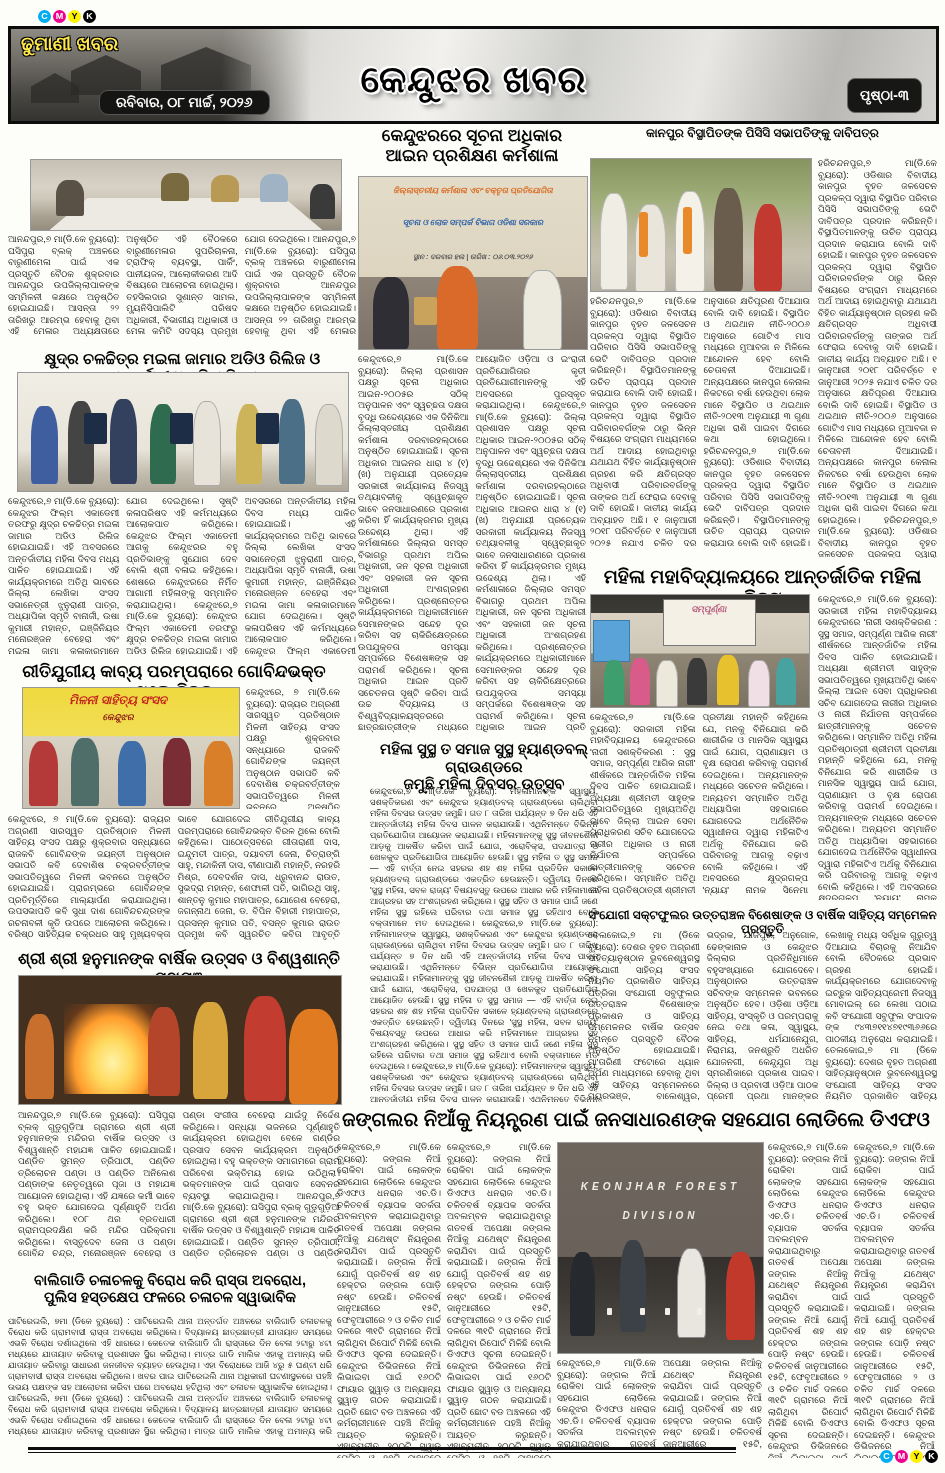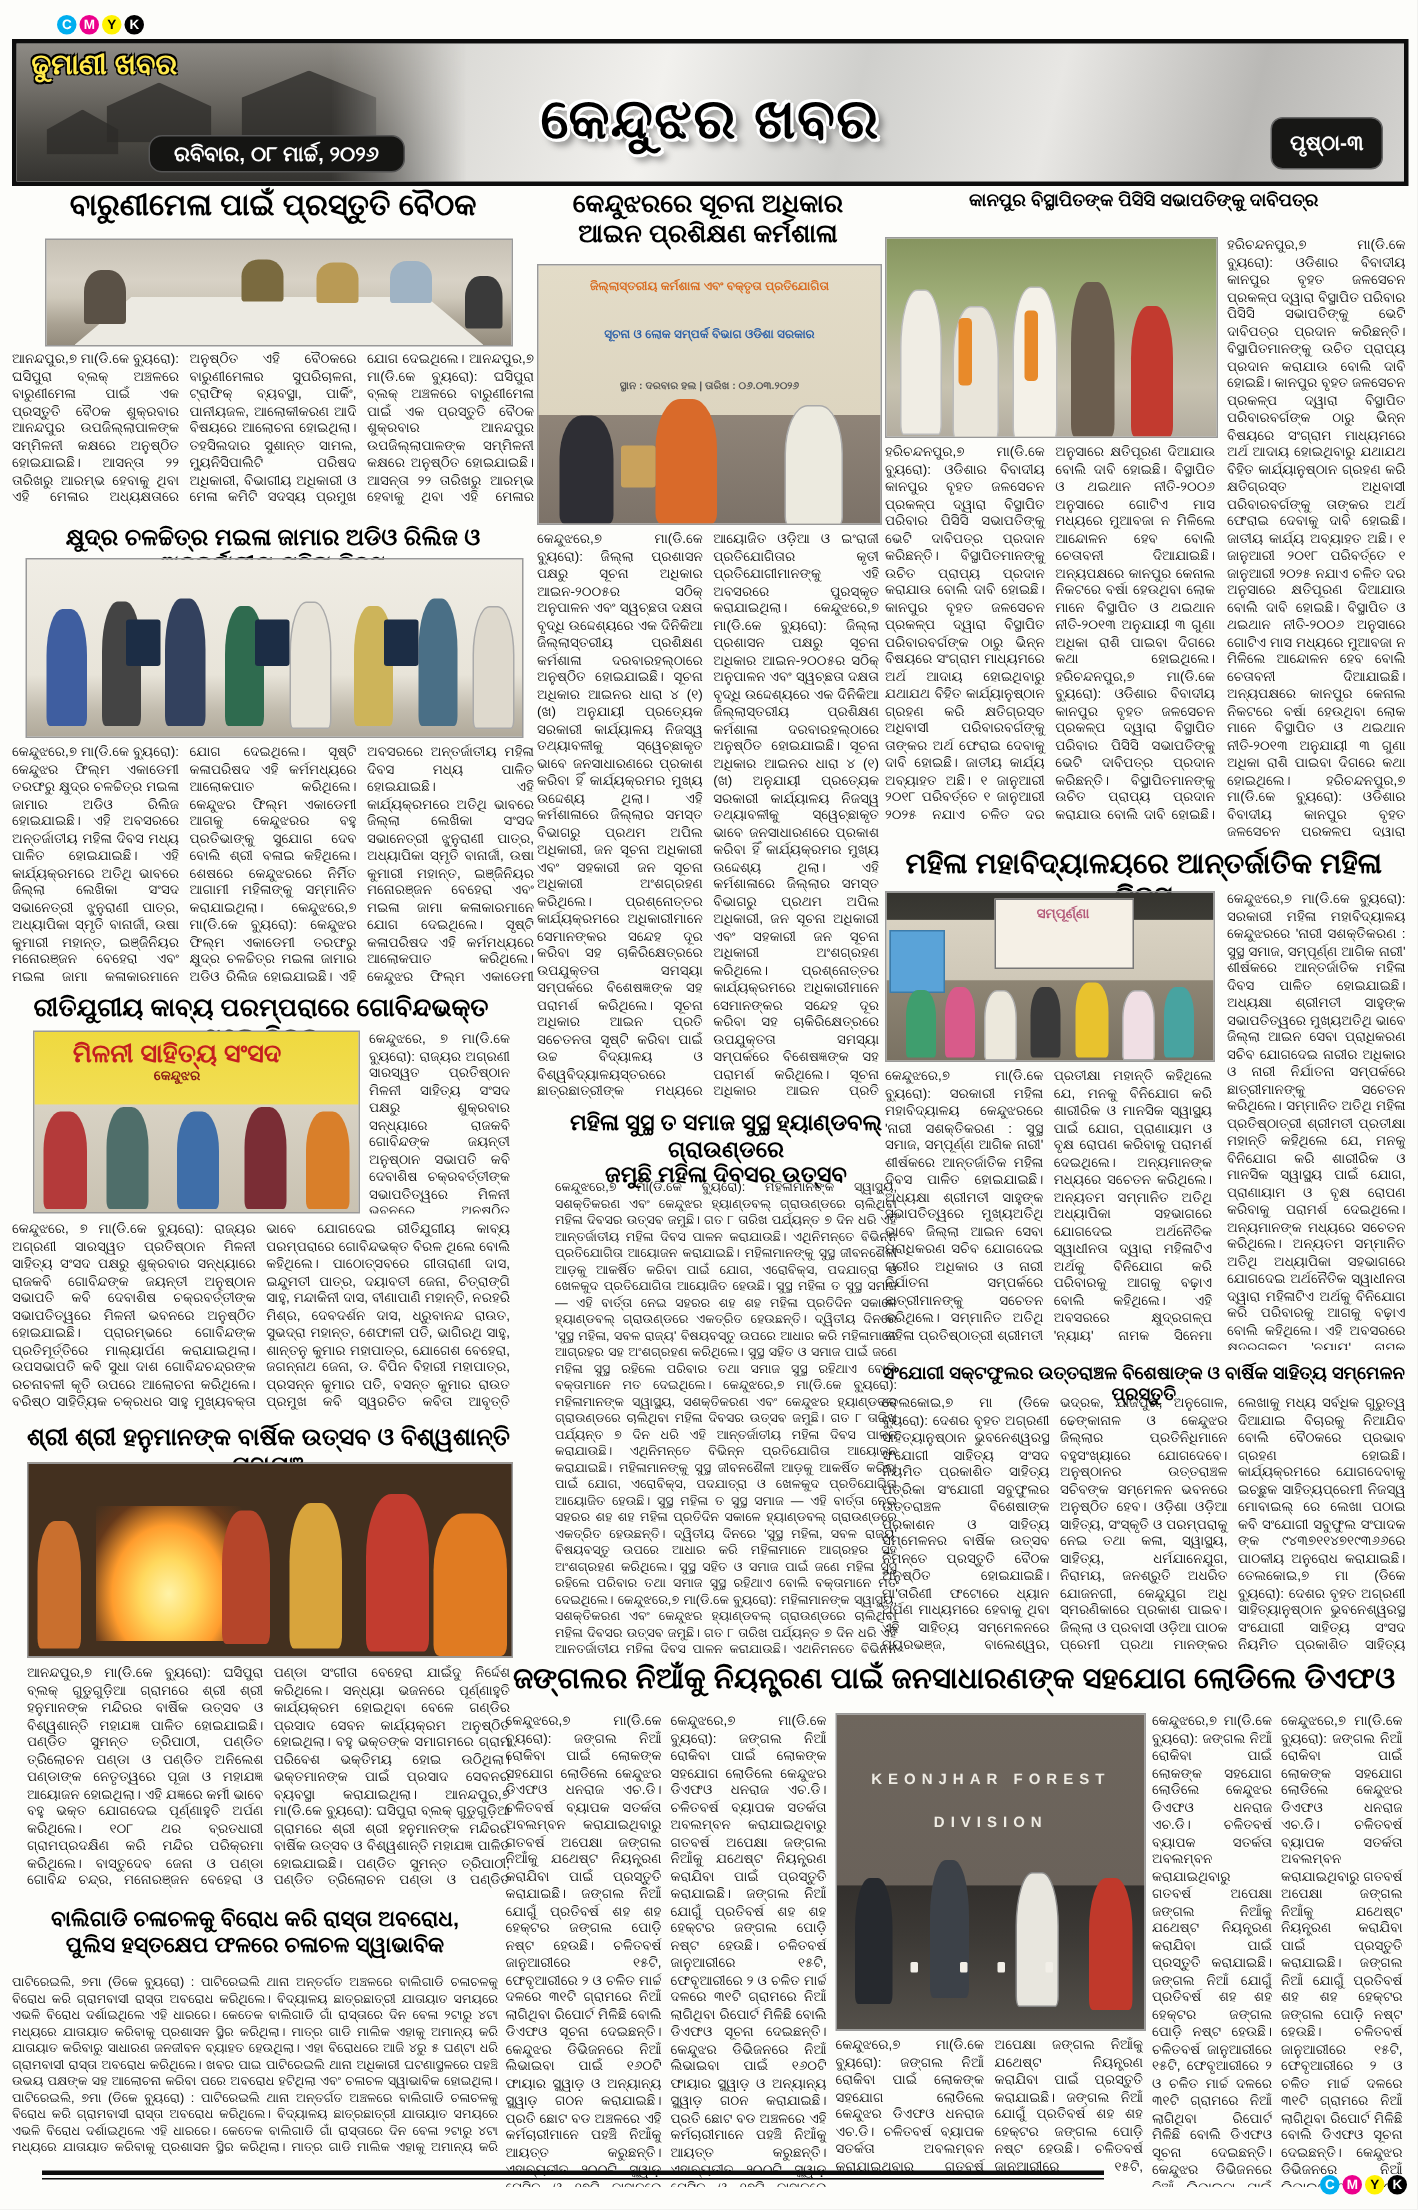--- a/index.html
+++ b/index.html
@@ -25,21 +25,21 @@
            letter-spacing:1px;color:#000;
            text-shadow:-2px 0 #fff,2px 0 #fff,0 -2px #fff,0 2px #fff,-2px -2px #fff,2px 2px #fff,4px 4px 5px #666;}
   .pagepill{position:absolute;right:14px;bottom:8px;background:#171715;color:#fff;border-radius:8px;
             padding:8px 12px;font-size:14px;font-weight:700;border:1px solid #666;}
   
   .art{position:absolute;}
   .hl{font-weight:800;text-align:center;line-height:1.18;color:#000;}
   .body{font-size:9px;line-height:11.5px;text-align:justify;overflow:hidden;word-break:break-word;}
   .c2{column-count:2;column-gap:7px;}
   .c3{column-count:3;column-gap:7px;}
-  .photo{position:absolute;overflow:hidden;border:1px solid #999;}
+  .photo{position:absolute;overflow:hidden;border:1px solid #999;font-style:italic;}
   .fig{position:absolute;border-radius:40% 40% 8% 8%;}
   .ph-label{position:absolute;text-align:center;font-weight:700;}
   .rule{position:absolute;background:#0d0d0d;}
   
   .p1{background:linear-gradient(180deg,#c7c1b5 0%,#d8d2c6 38%,#cfc9bb 55%,#a9a192 80%,#948c7d 100%);}
   .p1 .table{position:absolute;left:6%;bottom:0;width:88%;height:46%;background:#eceae2;
              clip-path:polygon(14% 0,86% 0,100% 100%,0 100%);}
   .p2{background:linear-gradient(180deg,#e3dcc8 0%,#ddd5c0 58%,#8f8478 58%,#7c7268 100%);}
   .p3{background:linear-gradient(180deg,#86945f 0%,#9fae78 30%,#b9b89d 55%,#c7c2b0 75%,#b3ada0 100%);}
   .p4{background:linear-gradient(180deg,#f0ede5 0%,#e8e4d9 65%,#c2bcae 85%,#b0a99a 100%);}
@@ -72,21 +72,20 @@
       <span class="hut" style="left:150px;top:18px;width:90px;height:52px;clip-path:polygon(0 35%,50% 0,100% 35%,100% 100%,0 100%);"></span>
       <span class="hut" style="left:20px;top:44px;width:48px;height:30px;clip-path:polygon(0 45%,50% 0,100% 45%,100% 100%,0 100%);"></span>
     </div>
     <div class="edition">ଢୁମାଣୀ ଖବର</div>
     <div class="datepill">ରବିବାର, ୦୮ ମାର୍ଚ୍ଚ, ୨୦୨୬</div>
     <div class="nptitle">କେନ୍ଦୁଝର ଖବର</div>
     <div class="pagepill">ପୃଷ୍ଠା-୩</div>
   </div>
 
   <div class="art" style="left:8px;top:126px;width:348px;height:224px;">
-    <div class="hl" style="font-size:20px;">ବାରୁଣୀମେଳା ପାଇଁ ପ୍ରସ୍ତୁତି ବୈଠକ</div>
     <div class="photo p1" style="left:22px;top:33px;width:310px;height:70px;">
       <div class="table"></div>
       <span class="fig" style="left:8%;top:28%;width:9%;height:52%;background:#5a5146;"></span>
       <span class="fig" style="left:42%;top:18%;width:9%;height:40%;background:#7a6a3f;"></span>
       <span class="fig" style="left:58%;top:22%;width:9%;height:38%;background:#b99a55;"></span>
       <span class="fig" style="left:74%;top:20%;width:9%;height:40%;background:#9fb3c4;"></span>
       <span class="fig" style="left:90%;top:34%;width:8%;height:50%;background:#3a3a3a;"></span>
     </div>
     <div class="body c3" style="position:absolute;left:0;top:108px;width:348px;height:114px;">ଆନନ୍ଦପୁର,୭ ମା(ଡି.କେ ବ୍ୟୁରୋ): ଘସିପୁରା ବ୍ଲକ୍ ଅଞ୍ଚଳରେ ବାରୁଣୀମେଳା ପାଇଁ ଏକ ପ୍ରସ୍ତୁତି ବୈଠକ ଶୁକ୍ରବାର ଆନନ୍ଦପୁର ଉପଜିଲ୍ଲାପାଳଙ୍କ ସମ୍ମିଳନୀ କକ୍ଷରେ ଅନୁଷ୍ଠିତ ହୋଇଯାଇଛି। ଆସନ୍ତା ୨୨ ତାରିଖରୁ ଆରମ୍ଭ ହେବାକୁ ଥିବା ଏହି ମେଳାର ଅଧ୍ୟକ୍ଷତାରେ ଅନୁଷ୍ଠିତ ଏହି ବୈଠକରେ ବାରୁଣୀମେଳାର ସୁପରିଚାଳନା, ଟ୍ରାଫିକ୍ ବ୍ୟବସ୍ଥା, ପାର୍କିଂ, ପାନୀୟଜଳ, ଆଲୋକୀକରଣ ଆଦି ବିଷୟରେ ଆଲୋଚନା ହୋଇଥିଲା। ତହସିଲଦାର ସୁଶାନ୍ତ ସାମଲ, ମ୍ୟୁନିସିପାଲିଟି ପରିଷଦ ଅଧିକାରୀ, ବିଭାଗୀୟ ଅଧିକାରୀ ଓ ମେଳା କମିଟି ସଦସ୍ୟ ପ୍ରମୁଖ ଯୋଗ ଦେଇଥିଲେ। ଆନନ୍ଦପୁର,୭ ମା(ଡି.କେ ବ୍ୟୁରୋ): ଘସିପୁରା ବ୍ଲକ୍ ଅଞ୍ଚଳରେ ବାରୁଣୀମେଳା ପାଇଁ ଏକ ପ୍ରସ୍ତୁତି ବୈଠକ ଶୁକ୍ରବାର ଆନନ୍ଦପୁର ଉପଜିଲ୍ଲାପାଳଙ୍କ ସମ୍ମିଳନୀ କକ୍ଷରେ ଅନୁଷ୍ଠିତ ହୋଇଯାଇଛି। ଆସନ୍ତା ୨୨ ତାରିଖରୁ ଆରମ୍ଭ ହେବାକୁ ଥିବା ଏହି ମେଳାର ଅଧ୍ୟକ୍ଷତାରେ ଅନୁଷ୍ଠିତ ଏହି ବୈଠକରେ ବାରୁଣୀମେଳାର ସୁପରିଚାଳନା, ଟ୍ରାଫିକ୍ ବ୍ୟବସ୍ଥା, ପାର୍କିଂ, ପାନୀୟଜଳ, ଆଲୋକୀକରଣ ଆଦି ବିଷୟରେ ଆଲୋଚନା ହୋଇଥିଲା। ତହସିଲଦାର ସୁଶାନ୍ତ ସାମଲ, ମ୍ୟୁନିସିପାଲିଟି ପରିଷଦ ଅଧିକାରୀ, ବିଭାଗୀୟ ଅଧିକାରୀ ଓ ମେଳା କମିଟି ସଦସ୍ୟ ପ୍ରମୁଖ ଯୋଗ ଦେଇଥିଲେ।</div>
   </div>
@@ -105,21 +104,21 @@
       <span class="fig" style="left:20%;top:34%;width:7%;height:26%;background:#1c2d45;border-radius:2px;"></span>
       <span class="fig" style="left:46%;top:34%;width:7%;height:26%;background:#1c2d45;border-radius:2px;"></span>
       <span class="fig" style="left:72%;top:34%;width:7%;height:26%;background:#1c2d45;border-radius:2px;"></span>
     </div>
     <div class="body c3" style="position:absolute;left:0;top:146px;width:348px;height:162px;">କେନ୍ଦୁଝରେ,୭ ମା(ଡି.କେ ବ୍ୟୁରୋ): କେନ୍ଦୁଝର ଫିଲ୍ମ ଏକାଡେମୀ ତରଫରୁ କ୍ଷୁଦ୍ର ଚଳଚ୍ଚିତ୍ର ମଇଳା ଜାମାର ଅଡିଓ ରିଲିଜ ହୋଇଯାଇଛି। ଏହି ଅବସରରେ ଅନ୍ତର୍ଜାତୀୟ ମହିଳା ଦିବସ ମଧ୍ୟ ପାଳିତ ହୋଇଯାଇଛି। ଏହି କାର୍ଯ୍ୟକ୍ରମରେ ଅତିଥି ଭାବରେ ଜିଲ୍ଲା ଲେଖିକା ସଂସଦ ସଭାନେତ୍ରୀ ଝୁନୁରାଣୀ ପାତ୍ର, ଅଧ୍ୟାପିକା ସ୍ମୃତି ବାନାର୍ଜୀ, ଉଷା କୁମାରୀ ମହାନ୍ତ, ଇଞ୍ଜିନିୟର ମନୋରଞ୍ଜନ ବେହେରା ଏବଂ ମଇଳା ଜାମା କଳାକାରମାନେ ଯୋଗ ଦେଇଥିଲେ। ସୃଷ୍ଟି କଳାପରିଷଦ ଏହି କର୍ମମଧ୍ୟରେ ଆଲୋକପାତ କରିଥିଲେ। କେନ୍ଦୁଝର ଫିଲ୍ମ ଏକାଡେମୀ ଆଗକୁ କେନ୍ଦୁଝରର ବହୁ ପ୍ରତିଭାଙ୍କୁ ସୁଯୋଗ ଦେବ ବୋଲି ଶ୍ରୀ ବଳାଇ କହିଥିଲେ। ଶେଷରେ କେନ୍ଦୁଝରରେ ନିର୍ମିତ ଆଗାମୀ ମହିଳାଙ୍କୁ ସମ୍ମାନିତ କରାଯାଇଥିଲା। କେନ୍ଦୁଝରେ,୭ ମା(ଡି.କେ ବ୍ୟୁରୋ): କେନ୍ଦୁଝର ଫିଲ୍ମ ଏକାଡେମୀ ତରଫରୁ କ୍ଷୁଦ୍ର ଚଳଚ୍ଚିତ୍ର ମଇଳା ଜାମାର ଅଡିଓ ରିଲିଜ ହୋଇଯାଇଛି। ଏହି ଅବସରରେ ଅନ୍ତର୍ଜାତୀୟ ମହିଳା ଦିବସ ମଧ୍ୟ ପାଳିତ ହୋଇଯାଇଛି। ଏହି କାର୍ଯ୍ୟକ୍ରମରେ ଅତିଥି ଭାବରେ ଜିଲ୍ଲା ଲେଖିକା ସଂସଦ ସଭାନେତ୍ରୀ ଝୁନୁରାଣୀ ପାତ୍ର, ଅଧ୍ୟାପିକା ସ୍ମୃତି ବାନାର୍ଜୀ, ଉଷା କୁମାରୀ ମହାନ୍ତ, ଇଞ୍ଜିନିୟର ମନୋରଞ୍ଜନ ବେହେରା ଏବଂ ମଇଳା ଜାମା କଳାକାରମାନେ ଯୋଗ ଦେଇଥିଲେ। ସୃଷ୍ଟି କଳାପରିଷଦ ଏହି କର୍ମମଧ୍ୟରେ ଆଲୋକପାତ କରିଥିଲେ। କେନ୍ଦୁଝର ଫିଲ୍ମ ଏକାଡେମୀ ଆଗକୁ କେନ୍ଦୁଝରର ବହୁ ପ୍ରତିଭାଙ୍କୁ ସୁଯୋଗ ଦେବ ବୋଲି ଶ୍ରୀ ବଳାଇ କହିଥିଲେ। ଶେଷରେ କେନ୍ଦୁଝରରେ ନିର୍ମିତ ଆଗାମୀ ମହିଳାଙ୍କୁ ସମ୍ମାନିତ କରାଯାଇଥିଲା।</div>
   </div>
 
   <div class="art" style="left:8px;top:662px;width:332px;height:288px;">
     <div class="hl" style="font-size:17px;">ରୀତିଯୁଗୀୟ କାବ୍ୟ ପରମ୍ପରାରେ ଗୋବିନ୍ଦଭକ୍ତ ଥିଲେ ବିରଳ</div>
     <div class="photo p5" style="left:14px;top:25px;width:216px;height:120px;">
-      <div class="ph-label" style="left:8%;top:4%;width:72%;color:#c41f1f;font-size:17px;">ମିଳନୀ ସାହିତ୍ୟ ସଂସଦ</div>
+      <div class="ph-label" style="left:8%;top:4%;width:72%;color:#c41f1f;font-size:12px;">ମିଳନୀ ସାହିତ୍ୟ ସଂସଦ</div>
       <div class="ph-label" style="left:20%;top:20%;width:48%;color:#8a1616;font-size:9px;">କେନ୍ଦୁଝର</div>
       <span class="fig" style="left:3%;top:44%;width:13%;height:54%;background:#b43a3a;"></span>
       <span class="fig" style="left:22%;top:42%;width:13%;height:56%;background:#4f6e6a;"></span>
       <span class="fig" style="left:44%;top:44%;width:13%;height:54%;background:#3f6ea8;"></span>
       <span class="fig" style="left:65%;top:42%;width:13%;height:56%;background:#7a2d35;"></span>
       <span class="fig" style="left:84%;top:44%;width:13%;height:54%;background:#d97f2a;"></span>
     </div>
     <div class="body" style="position:absolute;left:238px;top:25px;width:94px;height:122px;">କେନ୍ଦୁଝରେ, ୭ ମା(ଡି.କେ ବ୍ୟୁରୋ): ରାଜ୍ୟର ଅଗ୍ରଣୀ ସାରସ୍ୱତ ପ୍ରତିଷ୍ଠାନ ମିଳନୀ ସାହିତ୍ୟ ସଂସଦ ପକ୍ଷରୁ ଶୁକ୍ରବାର ସନ୍ଧ୍ୟାରେ ରାଜକବି ଗୋବିନ୍ଦଙ୍କ ଜୟନ୍ତୀ ଅନୁଷ୍ଠାନ ସଭାପତି କବି ଦେବାଶିଷ ଚକ୍ରବର୍ତ୍ତୀଙ୍କ ସଭାପତିତ୍ୱରେ ମିଳନୀ ଭବନରେ ଅନୁଷ୍ଠିତ ହୋଇଯାଇଛି। ପ୍ରାରମ୍ଭରେ ଗୋବିନ୍ଦଙ୍କ ପ୍ରତିମୂର୍ତ୍ତିରେ ମାଲ୍ୟାର୍ପଣ କରାଯାଇଥିଲା। ଉପସଭାପତି କବି ସୁଧା ଦାଶ ଗୋବିନ୍ଦଚନ୍ଦ୍ରଙ୍କ ରଚନାବଳୀ କୃତି ଉପରେ ଆଲୋଚନା କରିଥିଲେ। ବରିଷ୍ଠ ସାହିତ୍ୟିକ ଚକ୍ରଧର ସାହୁ ମୁଖ୍ୟବକ୍ତା ଭାବେ ଯୋଗଦେଇ ରୀତିଯୁଗୀୟ କାବ୍ୟ ପରମ୍ପରାରେ ଗୋବିନ୍ଦଭକ୍ତ ବିରଳ ଥିଲେ ବୋଲି କହିଥିଲେ। ପାଠୋତ୍ସବରେ ଗୀତାରାଣୀ ଦାସ, ଇନ୍ଦୁମତୀ ପାତ୍ର, ଦୟାବତୀ ଜେନା, ଚିତ୍ରାଙ୍ଗି ସାହୁ, ମନ୍ଦାକିନୀ ଦାସ, ବୀଣାପାଣି ମହାନ୍ତି, ନରହରି ମିଶ୍ର, ଦେବଦର୍ଶନ ଦାସ, ଧ୍ରୁବାନନ୍ଦ ରାଉତ, ସୁଭଦ୍ରା ମହାନ୍ତ, ଶେଫାଳୀ ପତି, ଭାଗିରଥି ସାହୁ, ଶାନ୍ତନୁ କୁମାର ମହାପାତ୍ର, ଯୋଗେଶ ବେହେରା, ଜଗନ୍ନାଥ ଜେନା, ଡ. ବିପିନ ବିହାରୀ ମହାପାତ୍ର, ପ୍ରସନ୍ନ କୁମାର ପତି, ବସନ୍ତ କୁମାର ରାଉତ ପ୍ରମୁଖ କବି ସ୍ୱରଚିତ କବିତା ଆବୃତ୍ତି କରିଥିଲେ। ଶେଷରେ ବରିଷ୍ଠ ସଦସ୍ୟ ଧନ୍ୟବାଦ ଅର୍ପଣ କରିଥିଲେ।</div>
     <div class="body c2" style="position:absolute;left:0;top:152px;width:332px;height:134px;">କେନ୍ଦୁଝରେ, ୭ ମା(ଡି.କେ ବ୍ୟୁରୋ): ରାଜ୍ୟର ଅଗ୍ରଣୀ ସାରସ୍ୱତ ପ୍ରତିଷ୍ଠାନ ମିଳନୀ ସାହିତ୍ୟ ସଂସଦ ପକ୍ଷରୁ ଶୁକ୍ରବାର ସନ୍ଧ୍ୟାରେ ରାଜକବି ଗୋବିନ୍ଦଙ୍କ ଜୟନ୍ତୀ ଅନୁଷ୍ଠାନ ସଭାପତି କବି ଦେବାଶିଷ ଚକ୍ରବର୍ତ୍ତୀଙ୍କ ସଭାପତିତ୍ୱରେ ମିଳନୀ ଭବନରେ ଅନୁଷ୍ଠିତ ହୋଇଯାଇଛି। ପ୍ରାରମ୍ଭରେ ଗୋବିନ୍ଦଙ୍କ ପ୍ରତିମୂର୍ତ୍ତିରେ ମାଲ୍ୟାର୍ପଣ କରାଯାଇଥିଲା। ଉପସଭାପତି କବି ସୁଧା ଦାଶ ଗୋବିନ୍ଦଚନ୍ଦ୍ରଙ୍କ ରଚନାବଳୀ କୃତି ଉପରେ ଆଲୋଚନା କରିଥିଲେ। ବରିଷ୍ଠ ସାହିତ୍ୟିକ ଚକ୍ରଧର ସାହୁ ମୁଖ୍ୟବକ୍ତା ଭାବେ ଯୋଗଦେଇ ରୀତିଯୁଗୀୟ କାବ୍ୟ ପରମ୍ପରାରେ ଗୋବିନ୍ଦଭକ୍ତ ବିରଳ ଥିଲେ ବୋଲି କହିଥିଲେ। ପାଠୋତ୍ସବରେ ଗୀତାରାଣୀ ଦାସ, ଇନ୍ଦୁମତୀ ପାତ୍ର, ଦୟାବତୀ ଜେନା, ଚିତ୍ରାଙ୍ଗି ସାହୁ, ମନ୍ଦାକିନୀ ଦାସ, ବୀଣାପାଣି ମହାନ୍ତି, ନରହରି ମିଶ୍ର, ଦେବଦର୍ଶନ ଦାସ, ଧ୍ରୁବାନନ୍ଦ ରାଉତ, ସୁଭଦ୍ରା ମହାନ୍ତ, ଶେଫାଳୀ ପତି, ଭାଗିରଥି ସାହୁ, ଶାନ୍ତନୁ କୁମାର ମହାପାତ୍ର, ଯୋଗେଶ ବେହେରା, ଜଗନ୍ନାଥ ଜେନା, ଡ. ବିପିନ ବିହାରୀ ମହାପାତ୍ର, ପ୍ରସନ୍ନ କୁମାର ପତି, ବସନ୍ତ କୁମାର ରାଉତ ପ୍ରମୁଖ କବି ସ୍ୱରଚିତ କବିତା ଆବୃତ୍ତି କରିଥିଲେ। ଶେଷରେ ବରିଷ୍ଠ ସଦସ୍ୟ ଧନ୍ୟବାଦ ଅର୍ପଣ କରିଥିଲେ।</div>
   </div>

